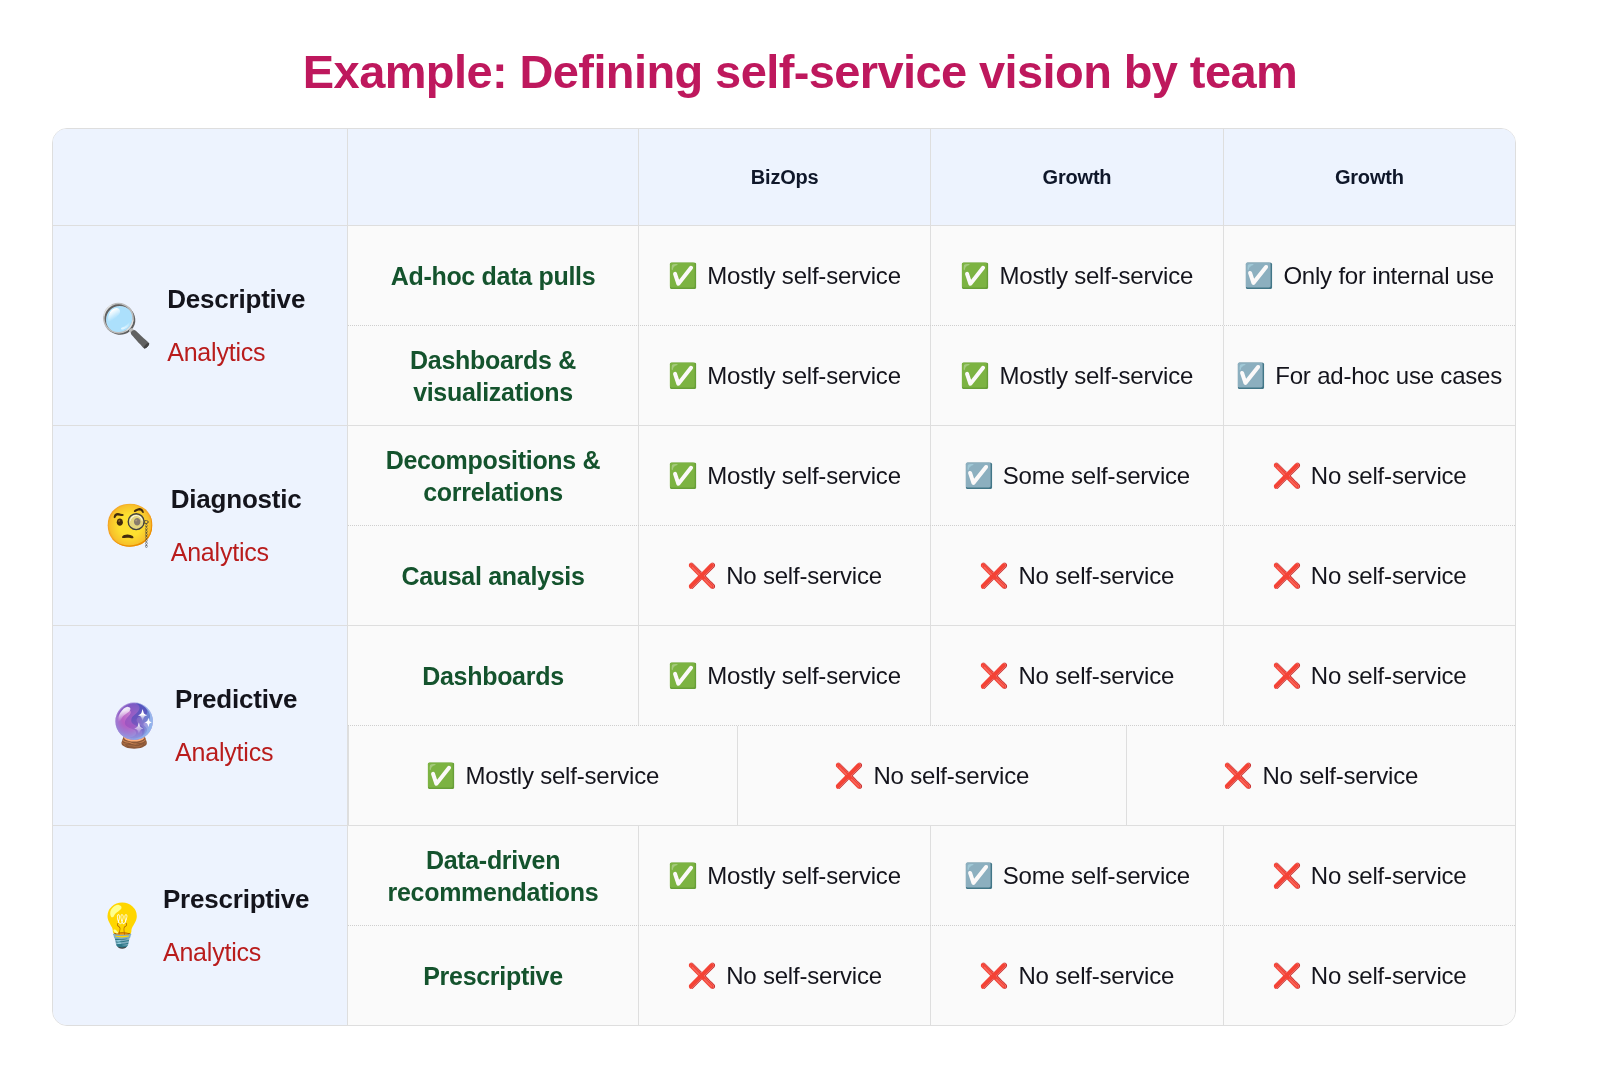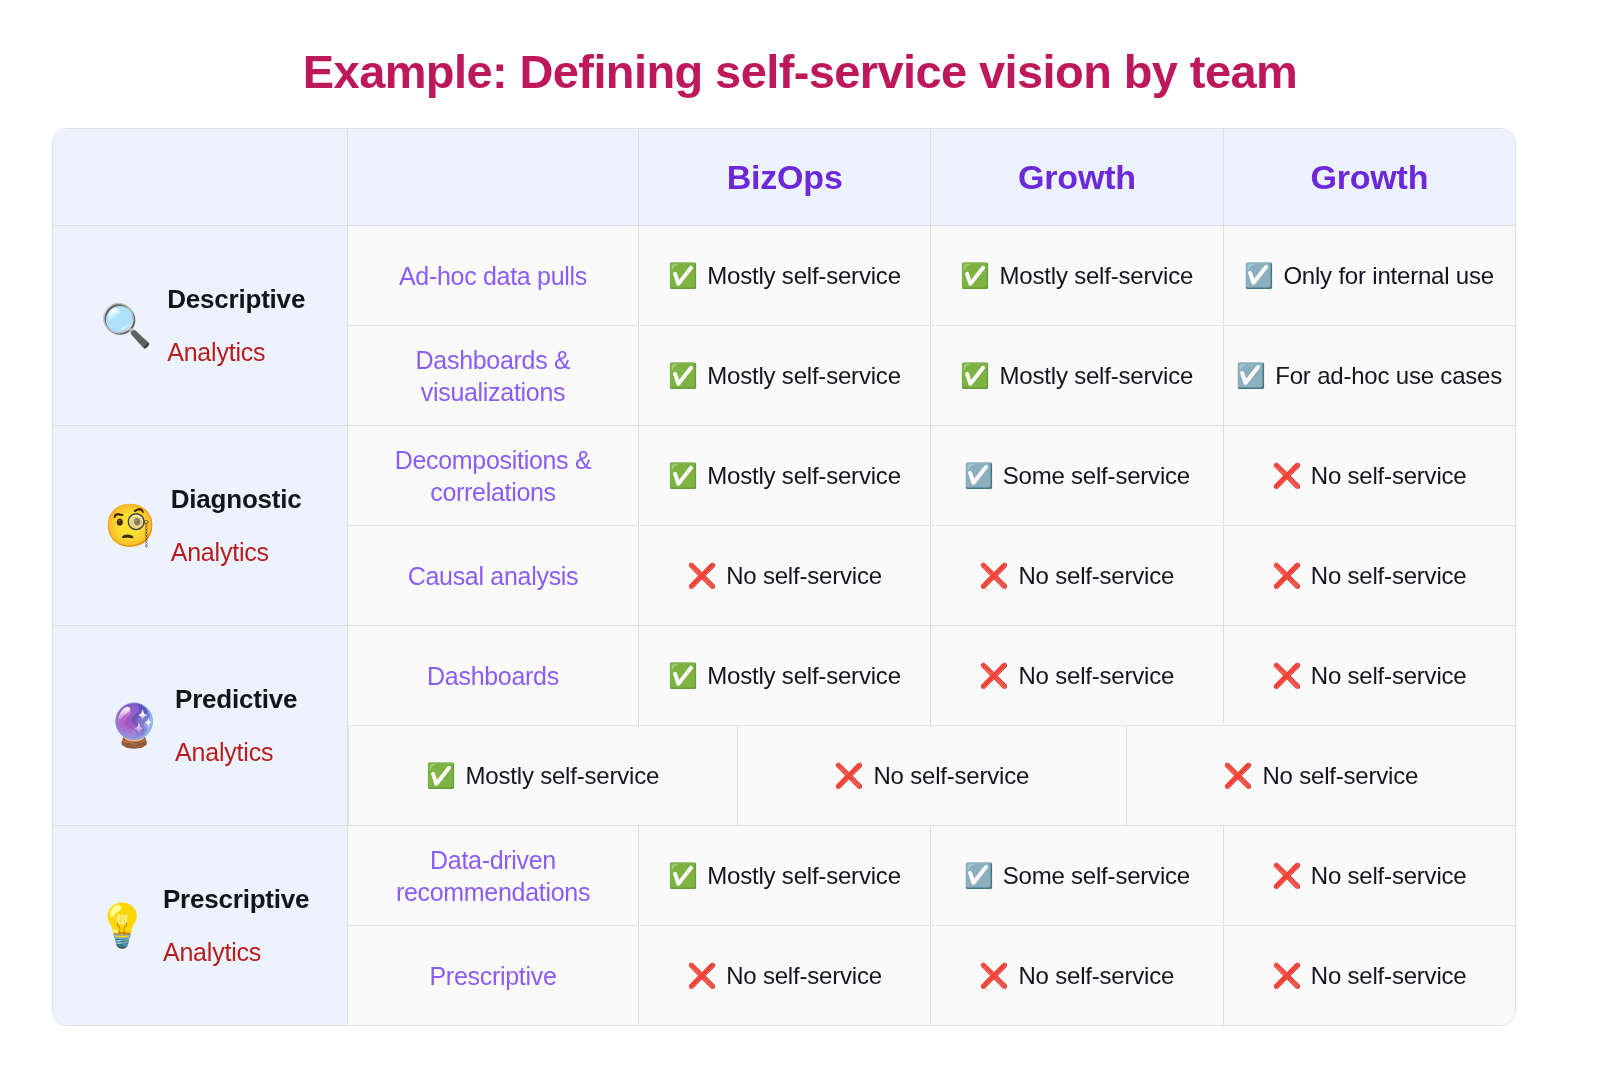--- a/index.html
+++ b/index.html
@@ -69,23 +69,23 @@
     height: 96px;
     flex: 0 0 96px;
     background: #edf3fe;
     border-bottom: 1px solid #dedede;
   }
   .head-cell {
     display: flex;
     align-items: center;
     justify-content: center;
     background: #edf3fe;
-    font-size: 34px;
+    font-size: 20px;
     font-weight: 700;
-    color: #6d28d9;
+    color: #0f172a;
     letter-spacing: -0.2px;
   }
   .head-blank { background: #edf3fe; }
 
   
   .group {
     display: flex;
     flex: 1 1 0;
     min-height: 0;
     border-bottom: 1px solid #dedede;
@@ -145,22 +145,22 @@
   }
 
   .task-cell {
     display: flex;
     align-items: center;
     justify-content: center;
     text-align: center;
     padding: 0 14px;
     box-sizing: border-box;
     font-size: 25px;
-    font-weight: 400;
-    color: #8b5cf6;
+    font-weight: 700;
+    color: #14532d;
     line-height: 1.28;
     letter-spacing: -0.3px;
     background: #fafafa;
   }
 
   .val-cell {
     display: flex;
     align-items: center;
     justify-content: center;
     gap: 9px;

